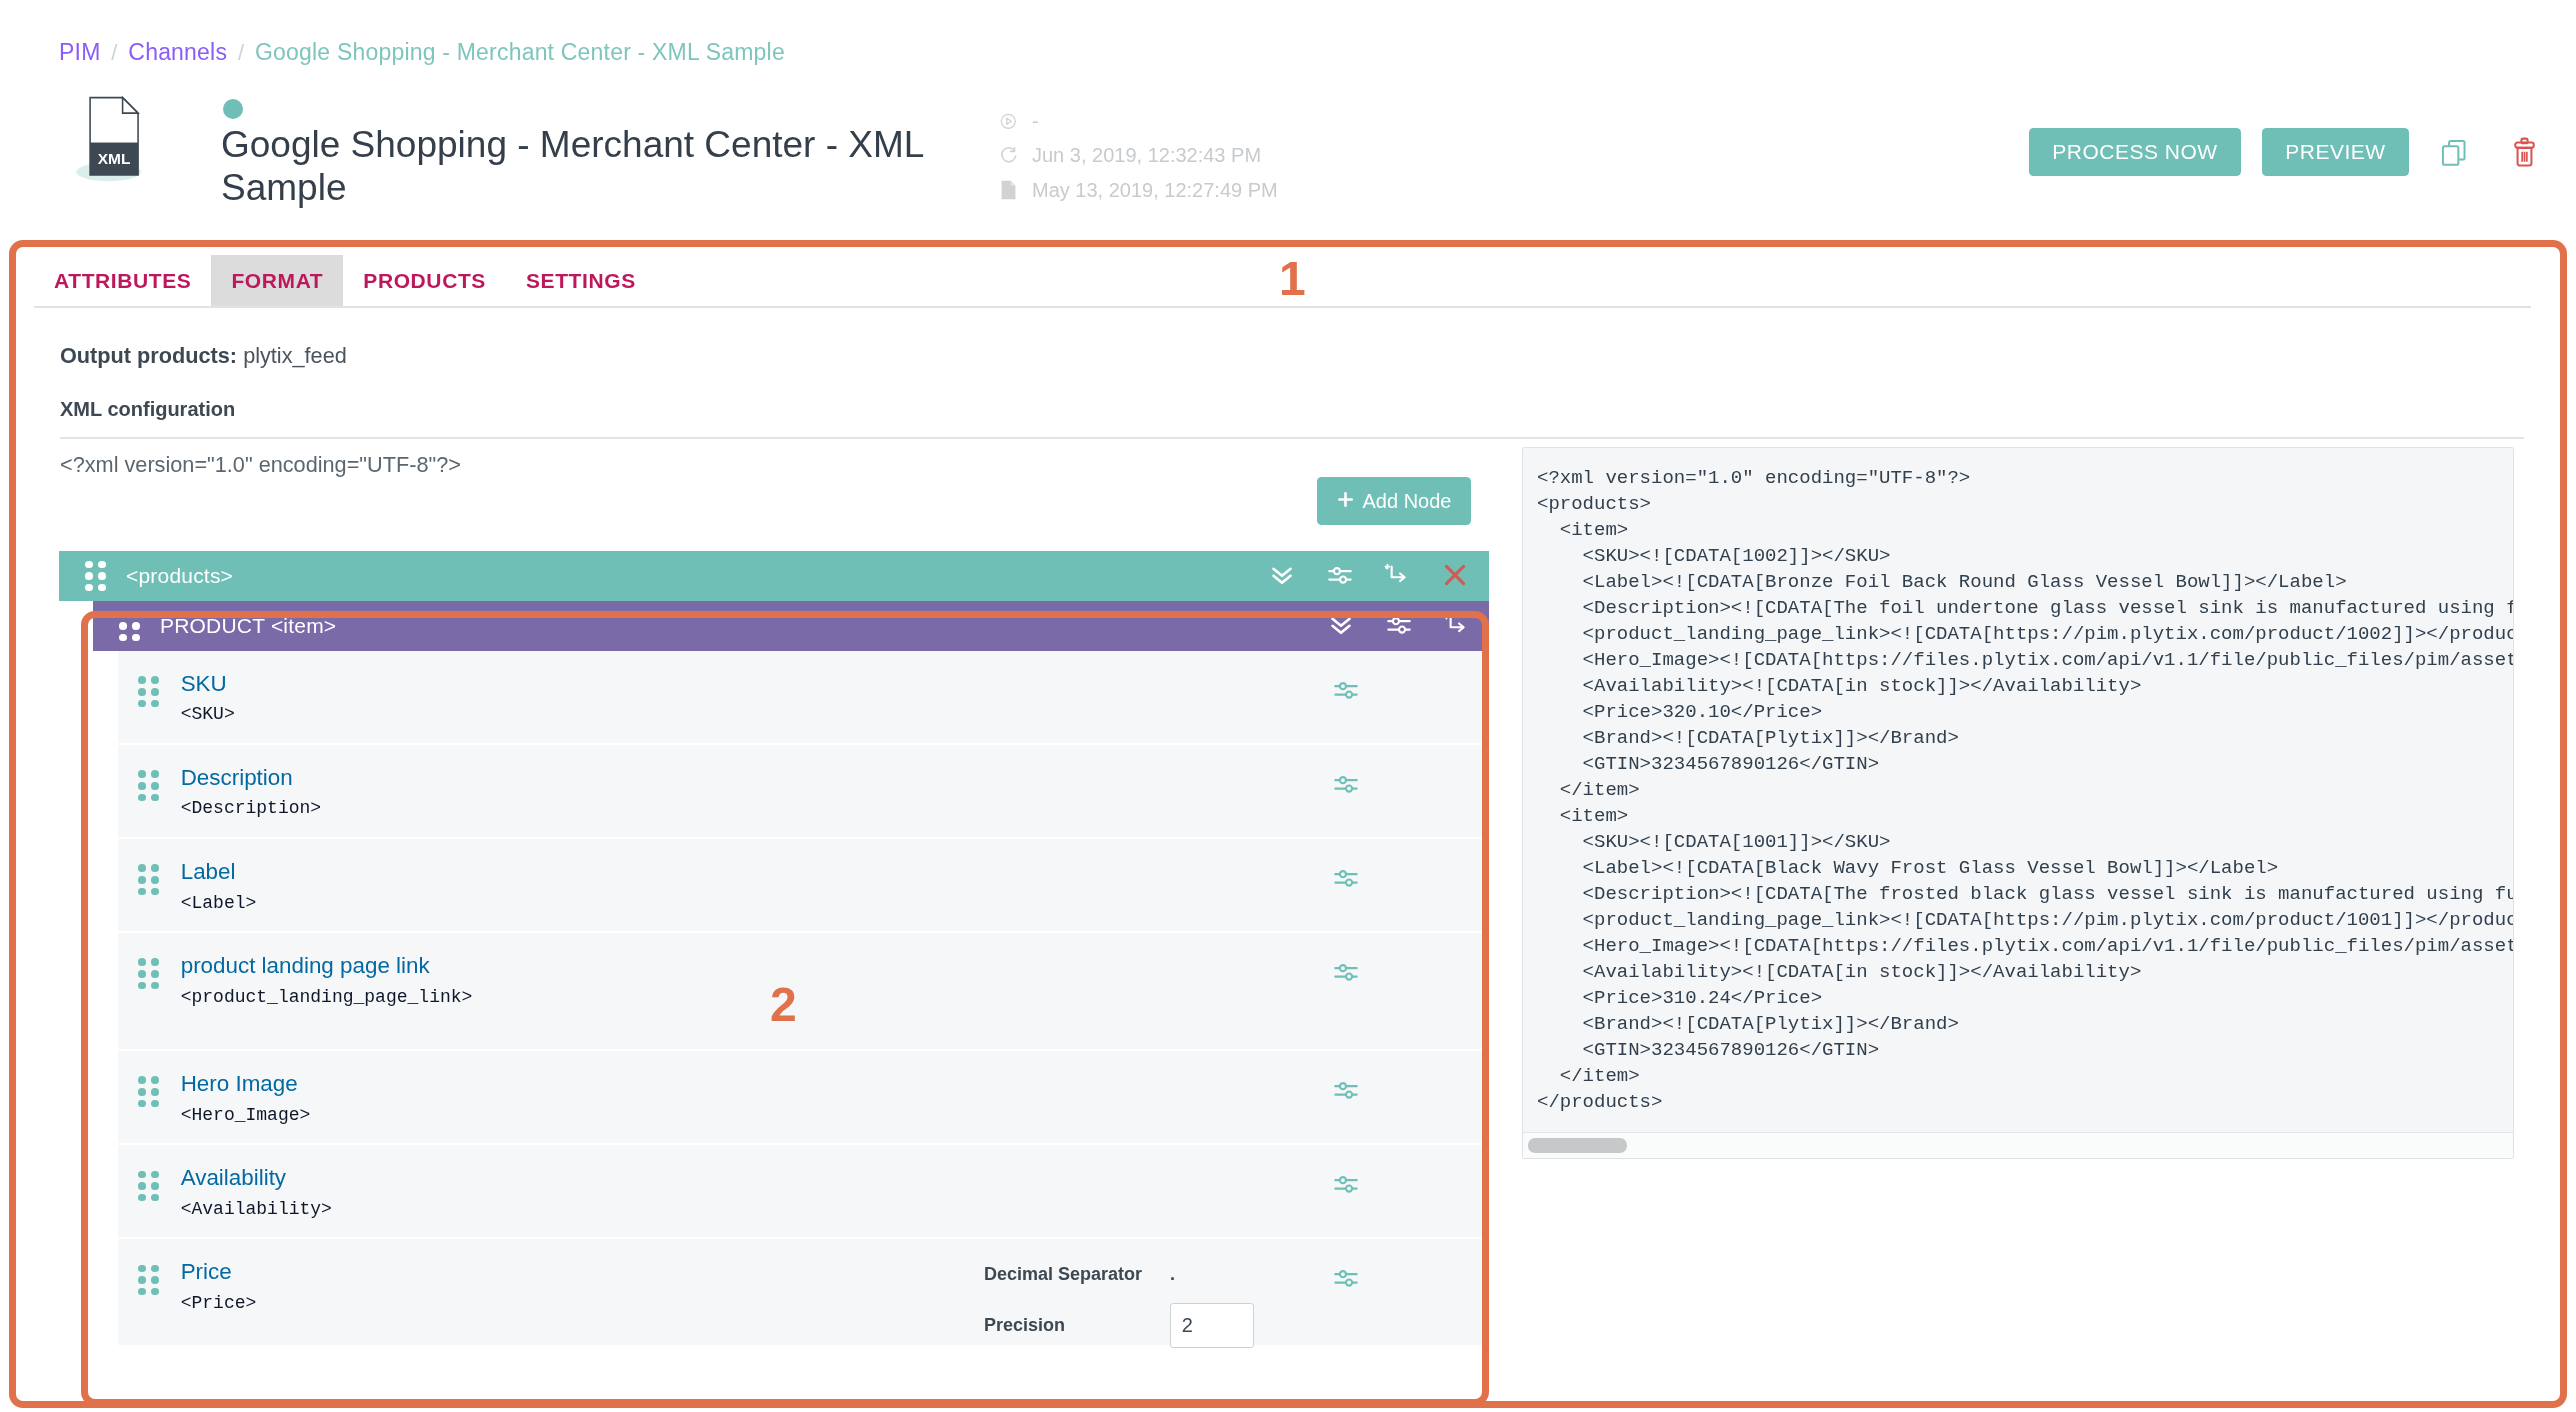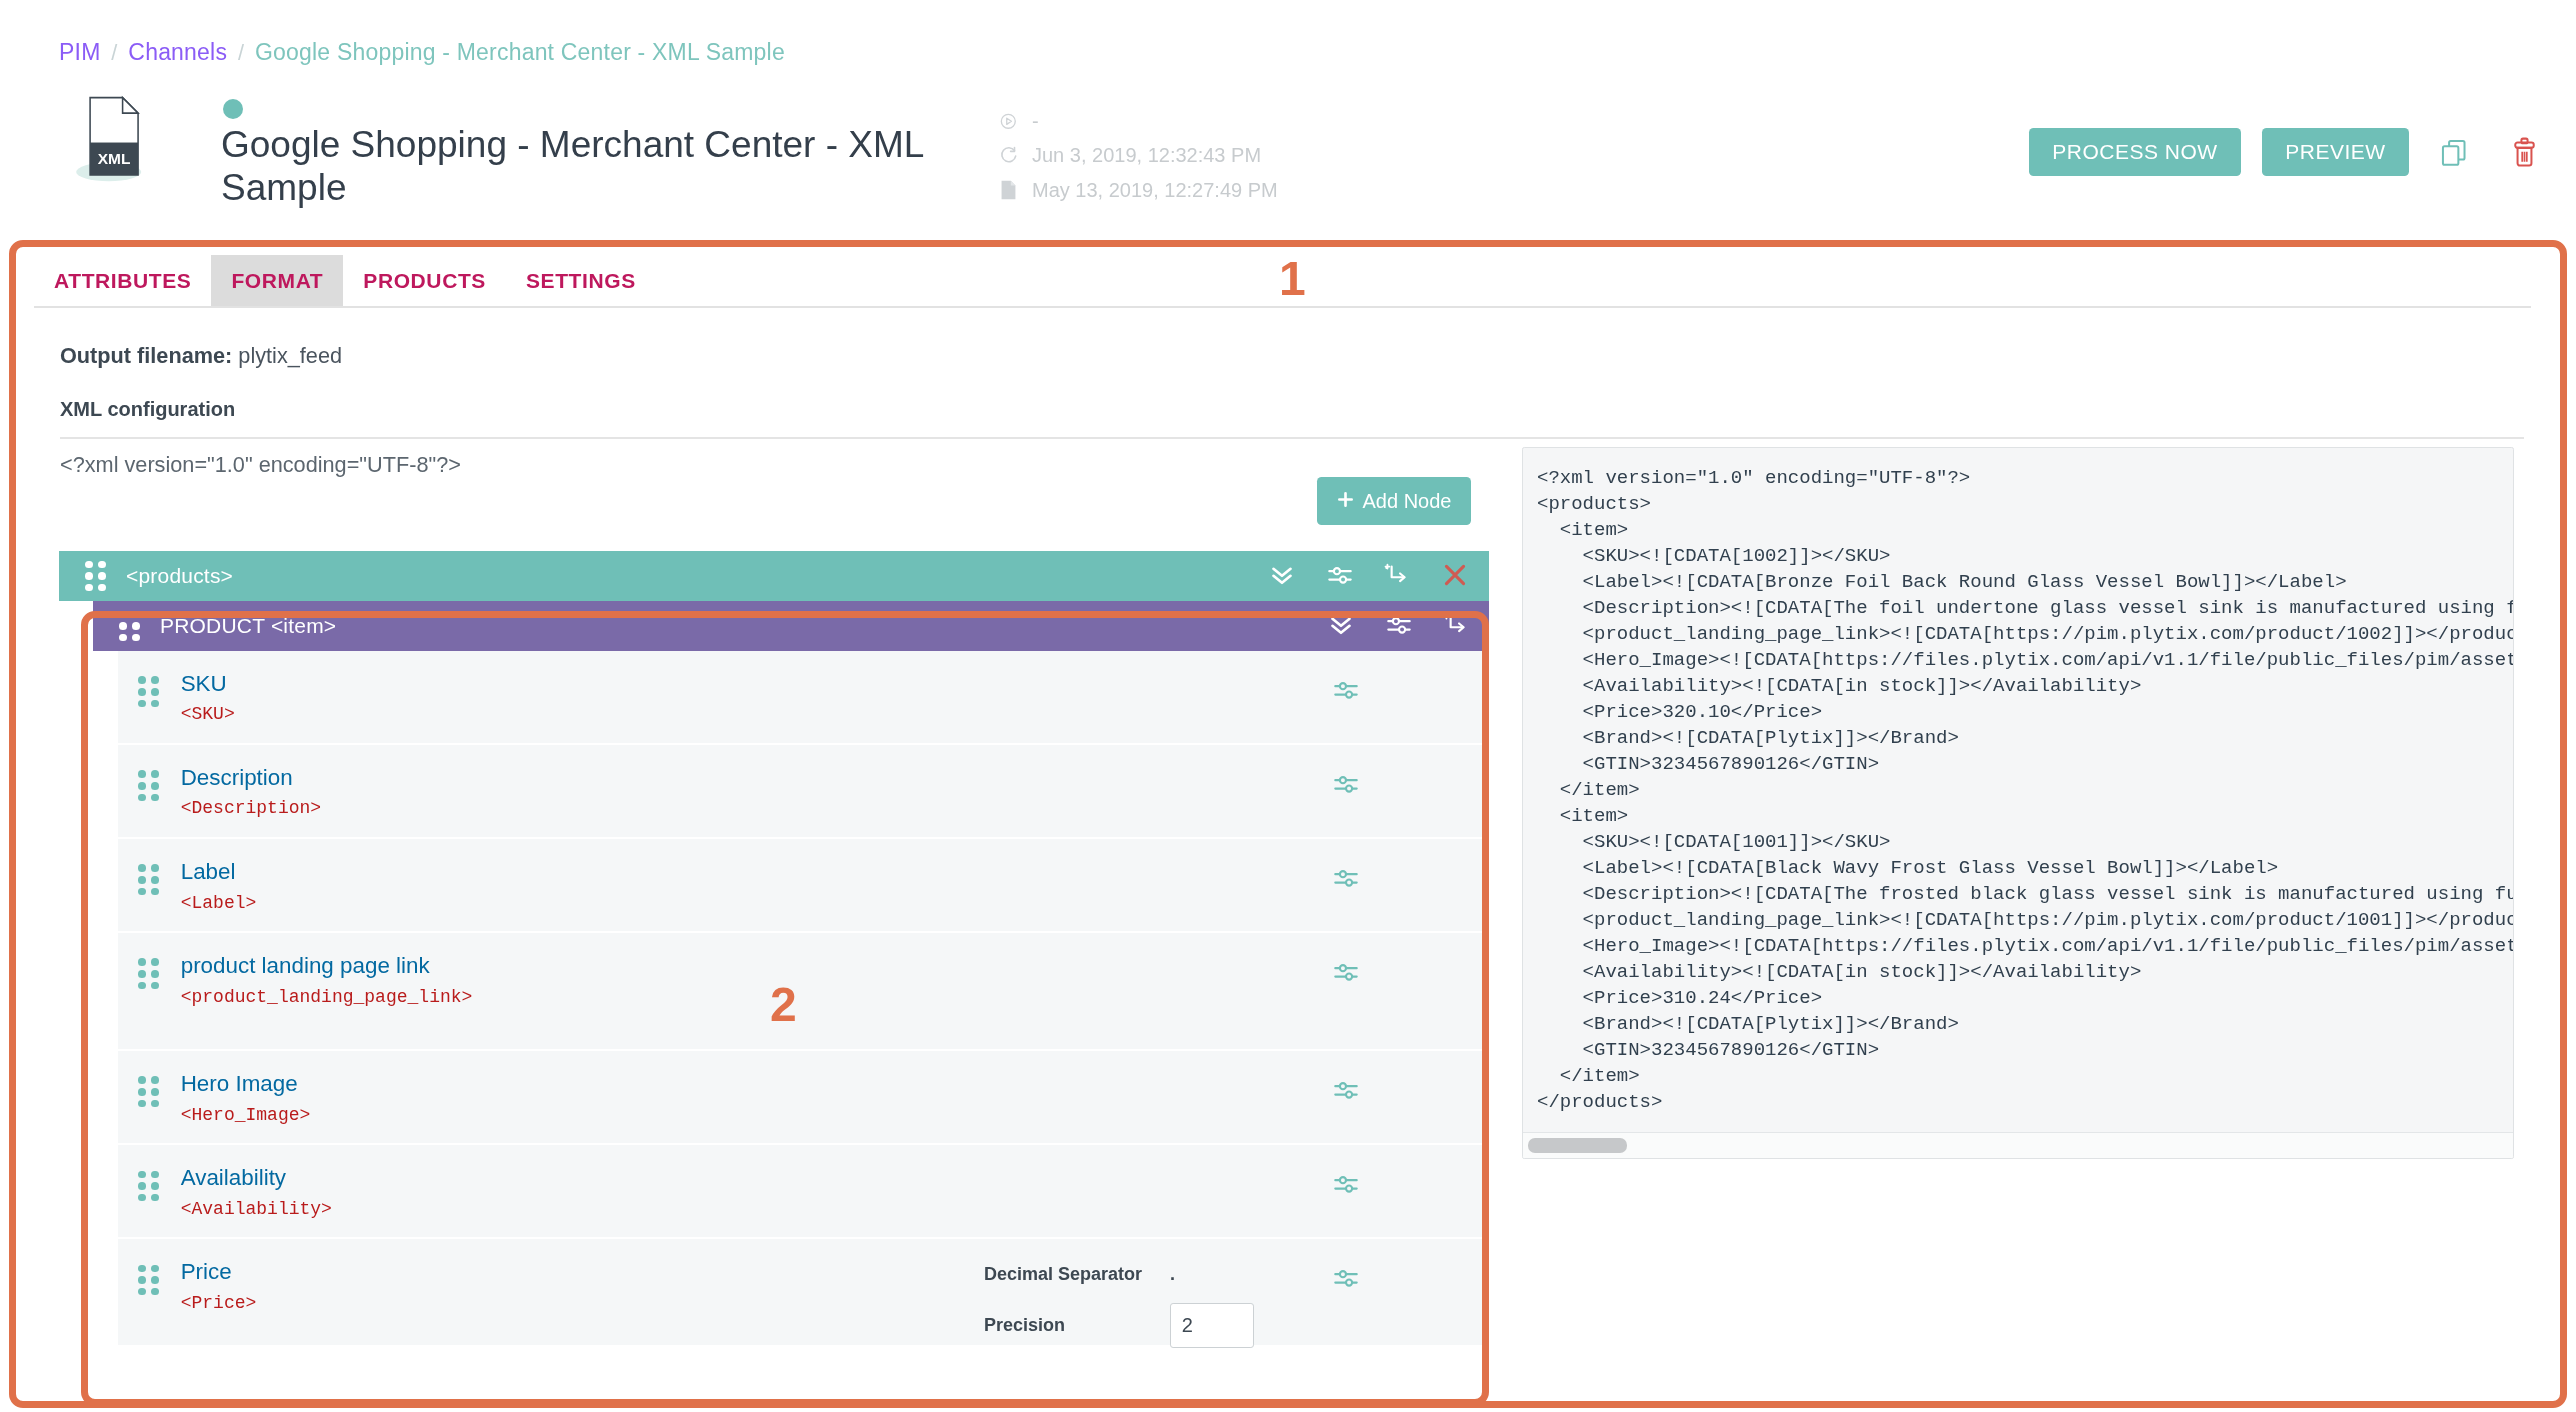--- a/index.html
+++ b/index.html
@@ -100,21 +100,21 @@
   
   .attr-rows { margin-left: 59px; width: 1371px; }
   .attr-row {
     background: #f5f7f8; border-bottom: 2.3px solid #ffffff;
     padding: 20px 0 18.6px 0; position: relative; min-height: 90px;
   }
   .attr-row .row-inner { display: flex; align-items: flex-start; }
   .attr-handle { margin-left: 20px; margin-top: 5.4px; }
   .attr-texts { margin-left: 21.7px; max-width: 433px; }
   .attr-label { font-size: 22.4px; color: #0369a1; line-height: 1.18; }
-  .attr-tag { font-size: 18px; color: #b91c1c; font-family: "Liberation Mono", monospace; margin-top: 7px; display:block; }
+  .attr-tag { font-size: 18px; color: #0f172a; font-family: "Liberation Mono", monospace; margin-top: 7px; display:block; }
   .row-opts { position: absolute; left: 866px; top: 18.6px; font-size: 18px; font-weight: bold; color: #3d4852; }
   .opt-line { display: flex; align-items: center; margin-bottom: 17px; height: 34px; }
   .opt-label { width: 186px; }
   .opt-value { font-size: 18px; font-weight: bold; color: #3d4852; }
   .opt-input {
     width: 84px; height: 45px; border: 0.8px solid #ccd1d4; border-radius: 3.1px;
     background: #fff; font-size: 20px; color: #3d4852; padding-left: 10.8px;
     font-family: "Liberation Sans", sans-serif;
   }
   .row-ico { position: absolute; right: 130px; top: 26px; }
@@ -228,21 +228,21 @@
 
   <div class="tabbar">
     <div class="tab">ATTRIBUTES</div>
     <div class="tab active">FORMAT</div>
     <div class="tab">PRODUCTS</div>
     <div class="tab">SETTINGS</div>
   </div>
   <div class="tab-underline"></div>
 
   <div class="out-filename">
-    <b>Output filename:</b>
+    <b>Output products:</b>
     <span class="val">plytix_feed</span>
   </div>
   <div class="xml-config-h">XML configuration</div>
   <div class="xml-config-rule"></div>
   <div class="xml-decl">&lt;?xml version="1.0" encoding="UTF-8"?&gt;</div>
 
   <button class="add-node">
     <span>
       <svg width="17" height="17" viewBox="0 0 22 22">
           <path d="M11 3 v16 M3 11 h16" stroke="#ffffff" stroke-width="3.4" stroke-linecap="round"></path>

